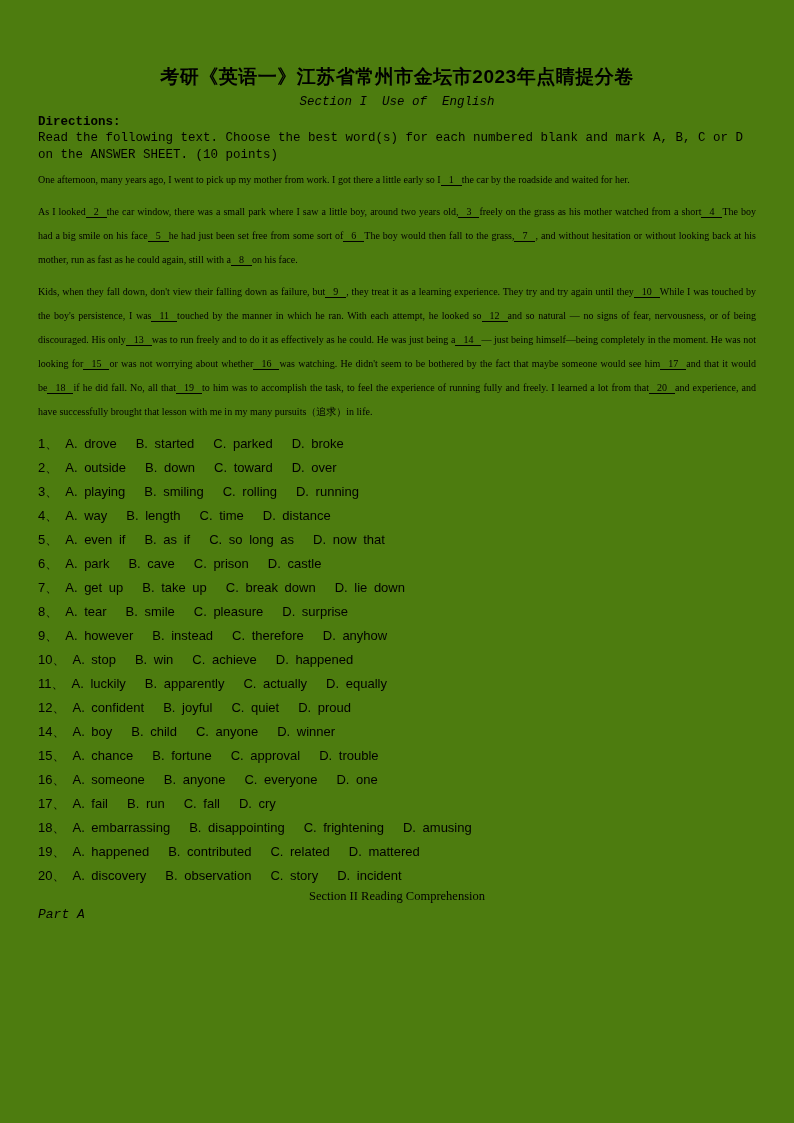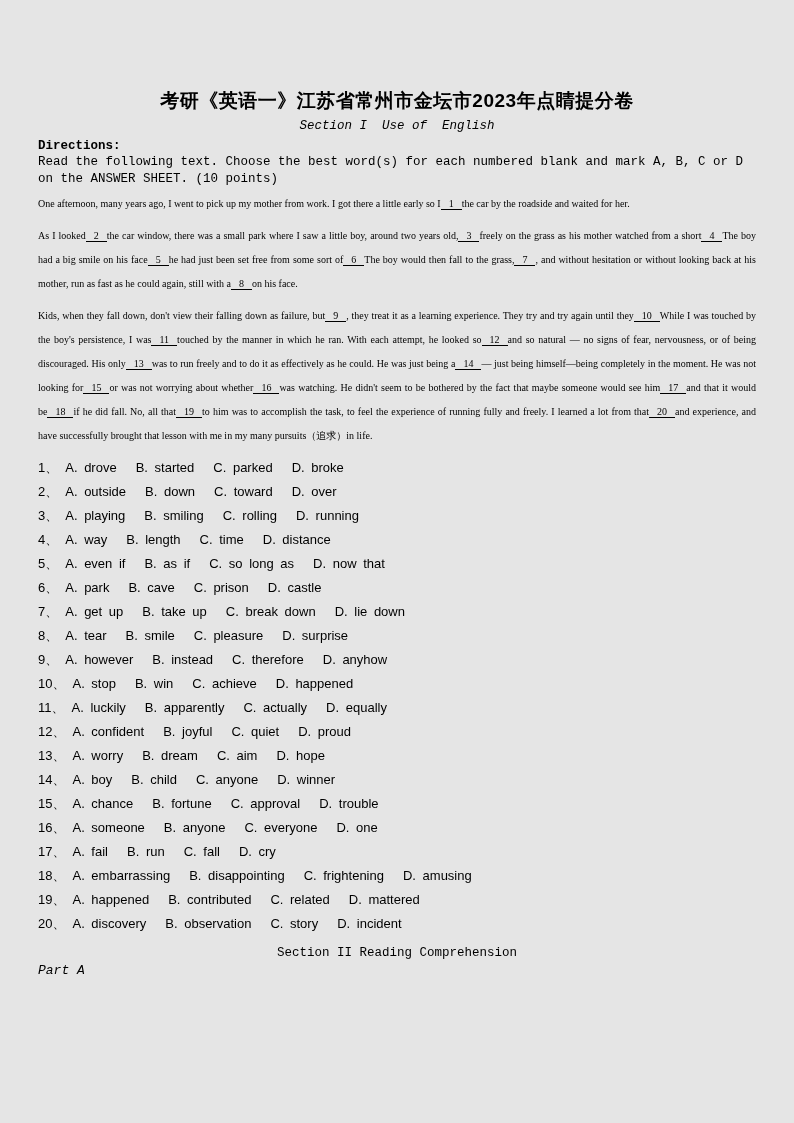--- a/index.html
+++ b/index.html
@@ -1,23 +1,23 @@
 <!DOCTYPE html>
 <html><head>
 <meta charset="utf-8">
 <style>
   * { margin: 0; padding: 0; box-sizing: border-box; }
   html, body { background: #ffffff; }
   .page {
     width: 794px;
     height: 1123px;
     margin: 0 auto;
-    background: #e5e5e5;
+    background: #4d7c0f;
     color: #000000;
-    padding: 88px 38px 0 38px;
+    padding: 64px 38px 0 38px;
     overflow: hidden;
   }
   .title {
     font-family: "Liberation Sans", sans-serif;
     font-weight: bold;
     font-size: 19px;
     text-align: center;
     margin-bottom: 5px;
     letter-spacing: 0.5px;
   }
@@ -56,24 +56,24 @@
   .questions { margin-top: 3px; }
   .question {
     font-family: Liberation Sans, sans-serif;
     font-size: 13px;
     line-height: 24px;
     white-space: nowrap;
   }
   .qnum { margin-right: 7px; }
   .option { margin-right: 19px; word-spacing: 3px; }
   .sec2-heading {
-    font-family: Liberation Mono, monospace;
+    font-family: Liberation Serif, serif;
     font-size: 12.5px;
     text-align: center;
-    margin-top: 10px;
+    margin-top: 1px;
   }
   .part-label {
     font-family: "Liberation Mono", monospace;
     font-size: 13px;
     margin-top: 3px;
     font-style: italic;
   }
 </style>
 </head>
 <body>
@@ -94,21 +94,20 @@
       <div class="question"><span class="qnum">3、</span><span class="option">A. playing</span><span class="option">B. smiling</span><span class="option">C. rolling</span><span class="option">D. running</span></div>
       <div class="question"><span class="qnum">4、</span><span class="option">A. way</span><span class="option">B. length</span><span class="option">C. time</span><span class="option">D. distance</span></div>
       <div class="question"><span class="qnum">5、</span><span class="option">A. even if</span><span class="option">B. as if</span><span class="option">C. so long as</span><span class="option">D. now that</span></div>
       <div class="question"><span class="qnum">6、</span><span class="option">A. park</span><span class="option">B. cave</span><span class="option">C. prison</span><span class="option">D. castle</span></div>
       <div class="question"><span class="qnum">7、</span><span class="option">A. get up</span><span class="option">B. take up</span><span class="option">C. break down</span><span class="option">D. lie down</span></div>
       <div class="question"><span class="qnum">8、</span><span class="option">A. tear</span><span class="option">B. smile</span><span class="option">C. pleasure</span><span class="option">D. surprise</span></div>
       <div class="question"><span class="qnum">9、</span><span class="option">A. however</span><span class="option">B. instead</span><span class="option">C. therefore</span><span class="option">D. anyhow</span></div>
       <div class="question"><span class="qnum">10、</span><span class="option">A. stop</span><span class="option">B. win</span><span class="option">C. achieve</span><span class="option">D. happened</span></div>
       <div class="question"><span class="qnum">11、</span><span class="option">A. luckily</span><span class="option">B. apparently</span><span class="option">C. actually</span><span class="option">D. equally</span></div>
       <div class="question"><span class="qnum">12、</span><span class="option">A. confident</span><span class="option">B. joyful</span><span class="option">C. quiet</span><span class="option">D. proud</span></div>
-      <div class="question"><span class="qnum">13、</span><span class="option">A. worry</span><span class="option">B. dream</span><span class="option">C. aim</span><span class="option">D. hope</span></div>
       <div class="question"><span class="qnum">14、</span><span class="option">A. boy</span><span class="option">B. child</span><span class="option">C. anyone</span><span class="option">D. winner</span></div>
       <div class="question"><span class="qnum">15、</span><span class="option">A. chance</span><span class="option">B. fortune</span><span class="option">C. approval</span><span class="option">D. trouble</span></div>
       <div class="question"><span class="qnum">16、</span><span class="option">A. someone</span><span class="option">B. anyone</span><span class="option">C. everyone</span><span class="option">D. one</span></div>
       <div class="question"><span class="qnum">17、</span><span class="option">A. fail</span><span class="option">B. run</span><span class="option">C. fall</span><span class="option">D. cry</span></div>
       <div class="question"><span class="qnum">18、</span><span class="option">A. embarrassing</span><span class="option">B. disappointing</span><span class="option">C. frightening</span><span class="option">D. amusing</span></div>
       <div class="question"><span class="qnum">19、</span><span class="option">A. happened</span><span class="option">B. contributed</span><span class="option">C. related</span><span class="option">D. mattered</span></div>
       <div class="question"><span class="qnum">20、</span><span class="option">A. discovery</span><span class="option">B. observation</span><span class="option">C. story</span><span class="option">D. incident</span></div>
     </div>
   <div class="sec2-heading">Section II Reading Comprehension</div>
   <div class="part-label">Part A</div>

